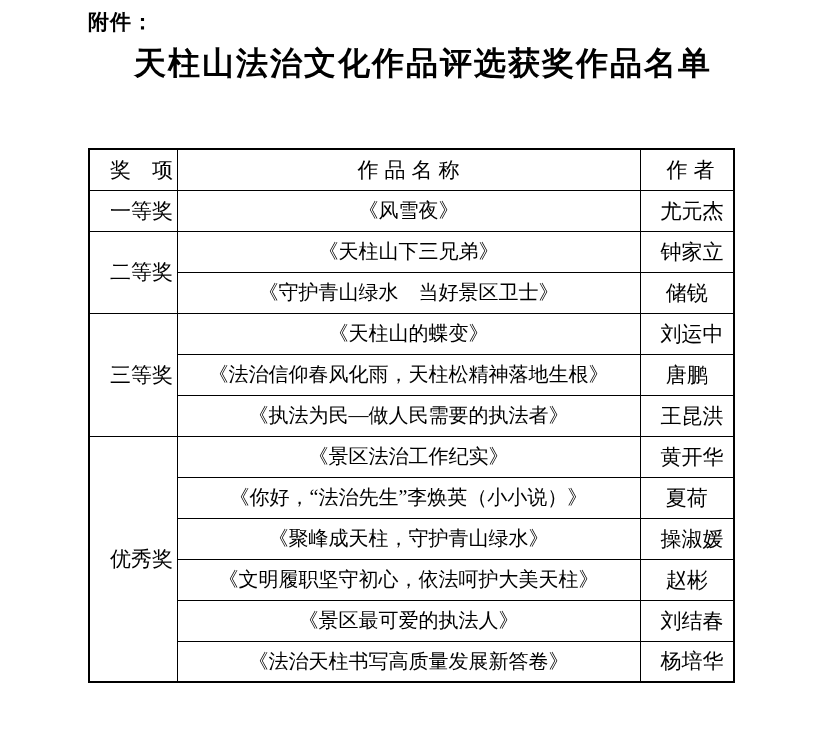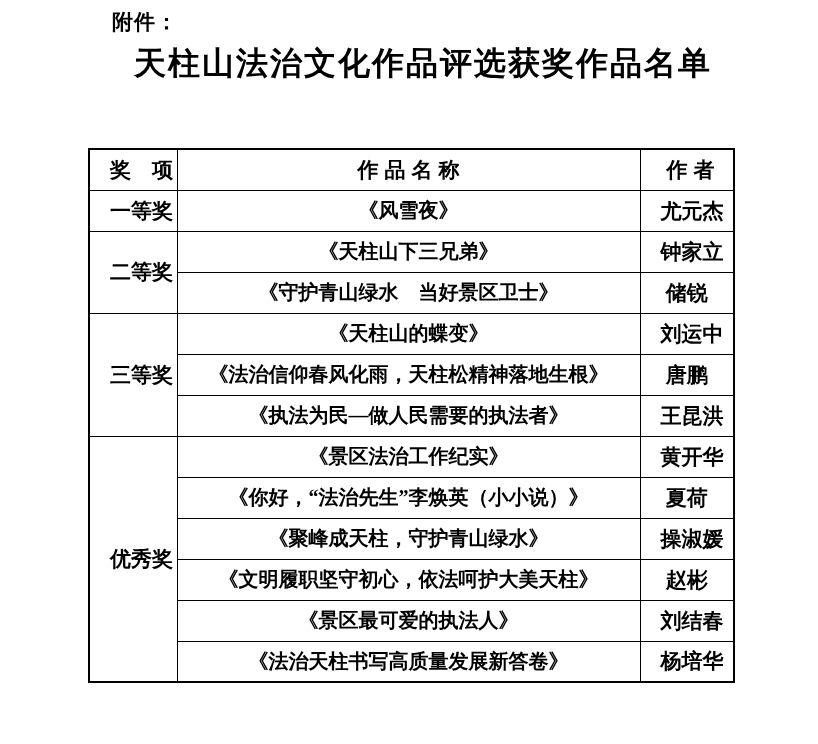--- a/index.html
+++ b/index.html
@@ -15,21 +15,20 @@
     background: #ffffff;
     overflow: hidden;
   }
   .attachment-label {
     position: absolute;
     left: 88px;
     top: 8px;
     font-size: 21px;
     font-weight: 600;
     letter-spacing: 1px;
-    margin-left: 24px;
   }
   .doc-title {
     position: absolute;
     left: 14px;
     top: 42px;
     width: 100%;
     text-align: center;
     font-size: 32px;
     font-weight: 700;
     letter-spacing: 2px;
@@ -55,21 +54,21 @@
     font-size: 21px;
   }
   table.awards col.c-award  { width: 88px; }
   table.awards col.c-work   { width: 463px; }
   table.awards col.c-author { width: 94px; }
   table.awards th, table.awards td {
     border: 1px solid #000000;
     height: 41px;
     text-align: center;
     vertical-align: middle;
-    font-weight: 700;
+    font-weight: 400;
     padding: 0 20px;
     overflow: hidden;
     white-space: nowrap;
   }
   th.h-award { letter-spacing: 0; }
   th.h-work  { letter-spacing: 6px; text-indent: 6px; }
   th.h-author{ letter-spacing: 6px; text-indent: 6px; }
   td.work-cell { font-size: 20px; margin-left: 44px; }
   td.award-cell { font-size: 21px; }
 </style>

